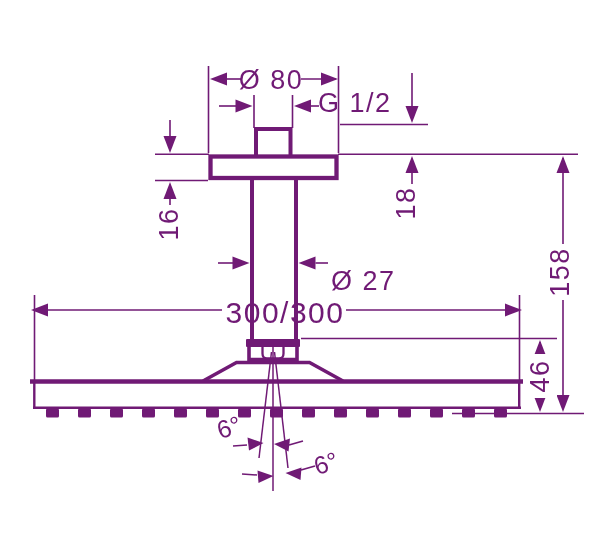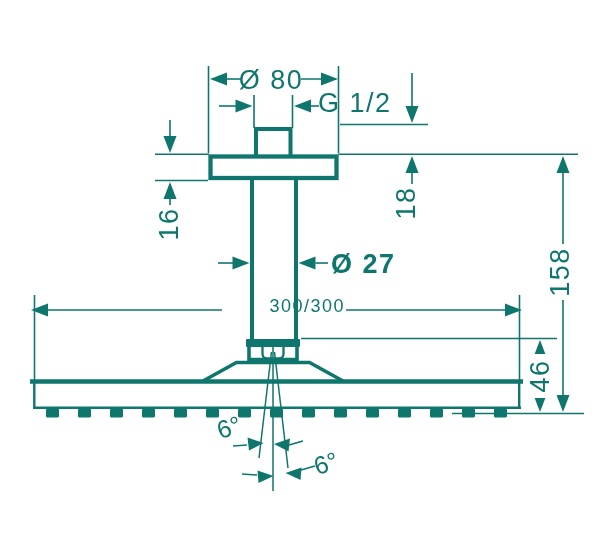--- a/index.html
+++ b/index.html
@@ -21,21 +21,21 @@
   }
   .vlbl.mask{background:#fff;}
   .ang{
     position:absolute;font-size:25px;line-height:1;letter-spacing:0;
     transform:rotate(-18deg);text-align:center;color:inherit;
   }
 </style>
 </head>
 <body>
 
-<div class="stage" style="color: #0f766e; background: rgb(255, 255, 255);">
+<div class="stage" style="color: #701a75; background: rgb(255, 255, 255);">
 
   <svg width="600" height="545" viewBox="0 0 600 545" fill="none" stroke-linecap="butt">
 
     <g stroke="currentColor" stroke-width="1.6">
       <line x1="155" y1="154.3" x2="209" y2="154.3"></line>
       <line x1="338" y1="154.3" x2="578" y2="154.3"></line>
       <line x1="155" y1="180.5" x2="208" y2="180.5"></line>
     </g>
 
     <g>
@@ -151,23 +151,23 @@
       <line x1="273" y1="345" x2="273" y2="491"></line>
       <line x1="271.5" y1="352" x2="259" y2="458"></line>
       <line x1="274.5" y1="352" x2="288" y2="468"></line>
     </g>
   </svg>
 
   <div class="lbl c" style="left:221px;top:66px;width:100px;">Ø 80</div>
 
   <div class="lbl" style="left:318px;top:89px;">G 1/2</div>
 
-  <div class="lbl" style="left:331px;top:250px;font-weight:bold;">Ø 27</div>
+  <div class="lbl" style="left:331px;top:267px;">Ø 27</div>
 
-  <div class="lbl c" style="left:225px;top:297px;width:120px;font-size:18px;text-align:right;">300/300</div>
+  <div class="lbl c" style="left:225px;top:297px;width:120px;font-size:30px;">300/300</div>
 
   <div class="vlbl" style="left:147px;top:206px;width:44px;height:36px;">16</div>
 
   <div class="vlbl" style="left:384px;top:185px;width:44px;height:36px;">18</div>
 
   <div class="vlbl mask" style="left:518px;top:359px;width:44px;height:34px;">46</div>
 
   <div class="vlbl mask" style="left:532px;top:255px;width:56px;height:34px;">158</div>
 
   <div class="ang" style="left:210px;top:415px;width:38px;">6°</div>

